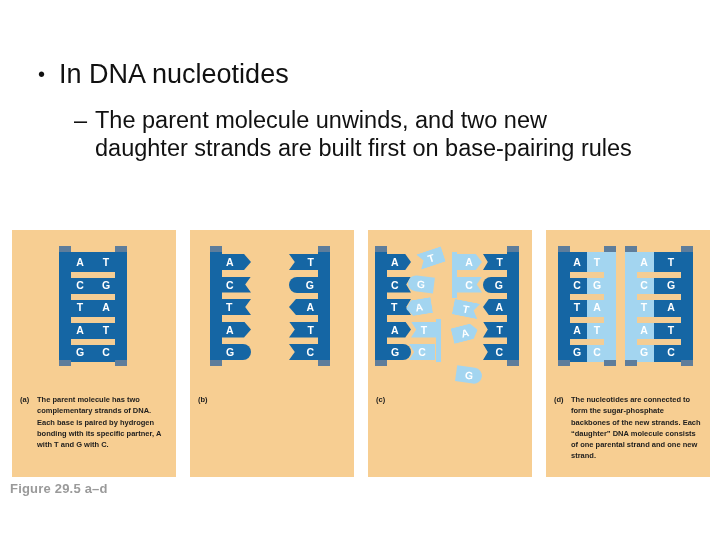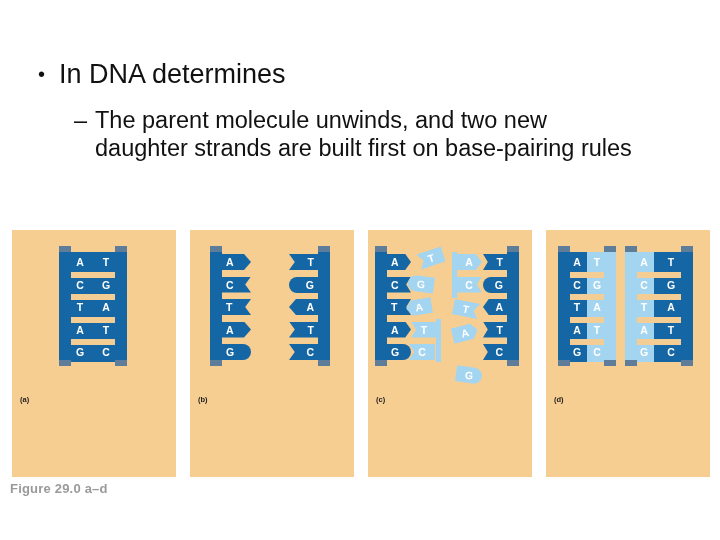--- a/index.html
+++ b/index.html
@@ -39,21 +39,21 @@
   .figure-label{position:absolute;left:10px;top:481px;font-weight:bold;font-size:13px;
                 color:#9a9a9a;letter-spacing:.2px;}
 </style>
 </head>
 <body>
 
 <div id="slide">
 
   <div class="title-row">
     <span class="bullet">•</span>
-    <span class="title-text">In DNA determines</span>
+    <span class="title-text">In DNA nucleotides</span>
   </div>
 
   <div class="sub-row">
     <span class="dash">–</span>
     <span class="sub-text">The parent molecule unwinds, and two new daughter strands are built first on base-pairing rules</span>
   </div>
 
   <div class="panel" style="left: 12px; background: rgb(247, 206, 146);">
     <div class="diagram">
         <div style="position: absolute; left: 47px; top: 16px; width: 12px; height: 120px; background: rgb(21, 102, 164);"></div>
@@ -73,20 +73,21 @@
         <div style="position: absolute; left: 62px; top: 91.5px; width: 12px; height: 16px; color: rgb(255, 255, 255); font-weight: bold; font-size: 10.5px; line-height: 16px; text-align: center;">A</div>
         <div style="position: absolute; left: 62px; top: 114px; width: 12px; height: 16px; color: rgb(255, 255, 255); font-weight: bold; font-size: 10.5px; line-height: 16px; text-align: center;">G</div>
         <div style="position: absolute; left: 88px; top: 24px; width: 12px; height: 16px; color: rgb(255, 255, 255); font-weight: bold; font-size: 10.5px; line-height: 16px; text-align: center;">T</div>
         <div style="position: absolute; left: 88px; top: 46.5px; width: 12px; height: 16px; color: rgb(255, 255, 255); font-weight: bold; font-size: 10.5px; line-height: 16px; text-align: center;">G</div>
         <div style="position: absolute; left: 88px; top: 69px; width: 12px; height: 16px; color: rgb(255, 255, 255); font-weight: bold; font-size: 10.5px; line-height: 16px; text-align: center;">A</div>
         <div style="position: absolute; left: 88px; top: 91.5px; width: 12px; height: 16px; color: rgb(255, 255, 255); font-weight: bold; font-size: 10.5px; line-height: 16px; text-align: center;">T</div>
         <div style="position: absolute; left: 88px; top: 114px; width: 12px; height: 16px; color: rgb(255, 255, 255); font-weight: bold; font-size: 10.5px; line-height: 16px; text-align: center;">C</div>
       </div>
     <div class="caption">
       <span class="cap-label">(a)</span>
+      <span class="cap-text">The parent molecule has two complementary strands of DNA. Each base is paired by hydrogen bonding with its specific partner, A with T and G with C.</span>
     </div>
   </div>
 
   <div class="panel" style="left: 190px; background: rgb(247, 206, 146);">
     <div class="diagram">
         <div style="position: absolute; left: 20px; top: 16px; width: 12px; height: 120px; background: rgb(21, 102, 164);"></div>
         <div style="position: absolute; left: 20px; top: 16px; width: 12px; height: 6px; background: rgb(94, 125, 155);"></div>
         <div style="position: absolute; left: 20px; top: 130px; width: 12px; height: 6px; background: rgb(94, 125, 155);"></div>
         <div class="base pt-r al" style="left: 32px; top: 24px; width: 29px; background: rgb(21, 102, 164);">
           <span>A</span>
@@ -245,17 +246,18 @@
         <div style="position: absolute; left: 92px; top: 91.5px; width: 12px; height: 16px; color: rgb(255, 255, 255); font-weight: bold; font-size: 10.5px; line-height: 16px; text-align: center;">A</div>
         <div style="position: absolute; left: 92px; top: 114px; width: 12px; height: 16px; color: rgb(255, 255, 255); font-weight: bold; font-size: 10.5px; line-height: 16px; text-align: center;">G</div>
         <div style="position: absolute; left: 119px; top: 24px; width: 12px; height: 16px; color: rgb(255, 255, 255); font-weight: bold; font-size: 10.5px; line-height: 16px; text-align: center;">T</div>
         <div style="position: absolute; left: 119px; top: 46.5px; width: 12px; height: 16px; color: rgb(255, 255, 255); font-weight: bold; font-size: 10.5px; line-height: 16px; text-align: center;">G</div>
         <div style="position: absolute; left: 119px; top: 69px; width: 12px; height: 16px; color: rgb(255, 255, 255); font-weight: bold; font-size: 10.5px; line-height: 16px; text-align: center;">A</div>
         <div style="position: absolute; left: 119px; top: 91.5px; width: 12px; height: 16px; color: rgb(255, 255, 255); font-weight: bold; font-size: 10.5px; line-height: 16px; text-align: center;">T</div>
         <div style="position: absolute; left: 119px; top: 114px; width: 12px; height: 16px; color: rgb(255, 255, 255); font-weight: bold; font-size: 10.5px; line-height: 16px; text-align: center;">C</div>
       </div>
     <div class="caption">
       <span class="cap-label">(d)</span>
-    </div>
-  </div>
-
-  <div class="figure-label">Figure 29.0 a–d</div>
+      <span class="cap-text">The nucleotides are connected to form the sugar-phosphate backbones of the new strands. Each “daughter” DNA molecule consists of one parental strand and one new strand.</span>
+    </div>
+  </div>
+
+  <div class="figure-label">Figure 29.5 a–d</div>
 </div>
 
 </body></html>

